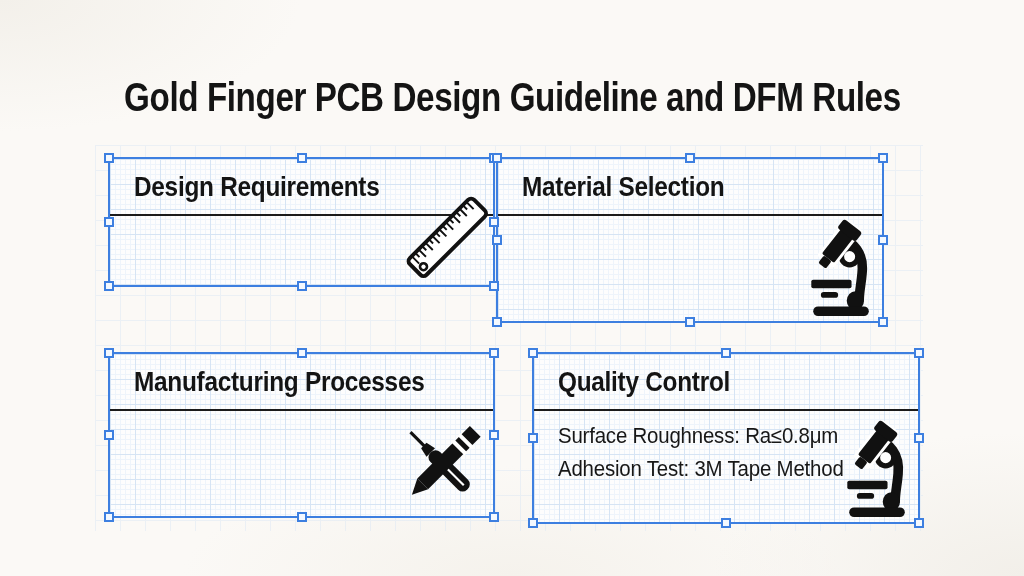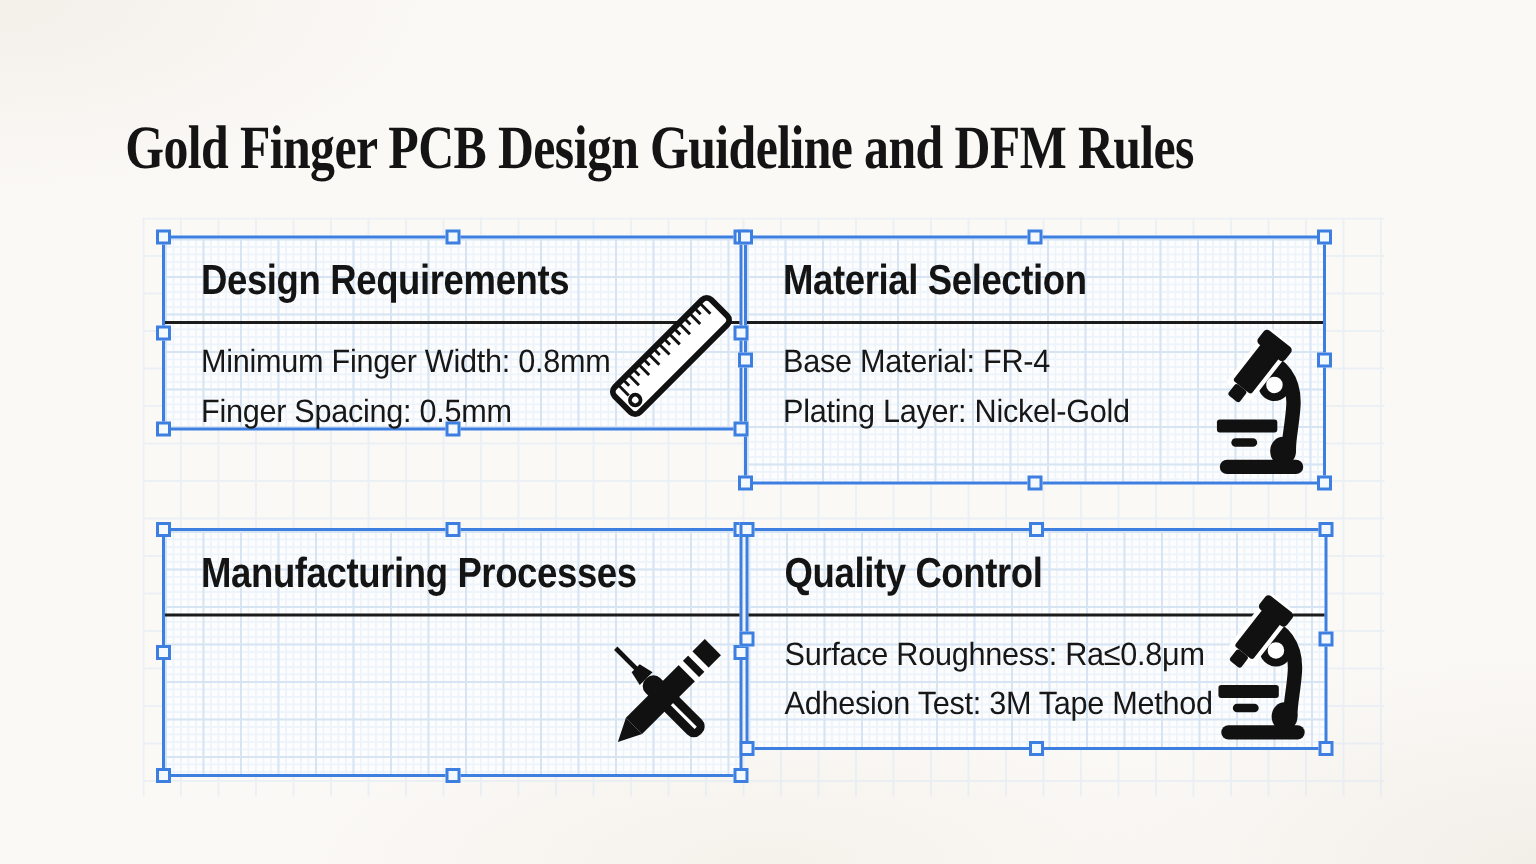--- a/index.html
+++ b/index.html
@@ -15,41 +15,41 @@
   
   .grid-backdrop{
     position:absolute;left:95px;top:145px;width:828px;height:386px;
     opacity:.45;pointer-events:none;
     background-image:
       linear-gradient(to right,#d9e6f5 1px,transparent 1px),
       linear-gradient(to bottom,#d9e6f5 1px,transparent 1px);
     background-size:25px 25px;
   }
   .title-wrap{
-    position:absolute;top:74px;left:0;width:1024px;font-family:Liberation Serif, serif;
+    position:absolute;top:74px;left:0;width:1024px;text-align:center;
   }
   .title{
     display:inline-block;font-weight:bold;font-size:41px;color:#141414;
     letter-spacing:-0.5px;white-space:nowrap;
     transform:scaleX(0.81);transform-origin:center;
   }
   .card{
     position:absolute;border:2px solid #3d7fe0;box-sizing:border-box;
     background-color:#fdfdfd;
     background-image:
       linear-gradient(to right,#d6e4f4 1px,transparent 1px),
       linear-gradient(to bottom,#d6e4f4 1px,transparent 1px),
       linear-gradient(to right,#eef4fb 1px,transparent 1px),
       linear-gradient(to bottom,#eef4fb 1px,transparent 1px);
     background-size:25px 25px,25px 25px,5px 5px,5px 5px;
   }
   .card-1{left:108px;top:157px;width:387px;height:130px;}
   .card-2{left:496px;top:157px;width:388px;height:166px;}
   .card-3{left:108px;top:352px;width:387px;height:166px;}
-  .card-4{left:497px;top:352px;width:388px;height:148px;}
+  .card-4{left:532px;top:352px;width:388px;height:172px;}
   .card-title{
     position:absolute;top:12px;left:24px;font-weight:bold;font-size:28px;
     color:#141414;letter-spacing:-0.3px;white-space:nowrap;
     transform:scaleX(0.87);transform-origin:left center;
   }
   .divider{position:absolute;left:0;right:0;top:55px;height:2px;background:#1b1b1b;}
   .card-body{position:absolute;left:24px;top:66px;right:8px;}
   .card-line{
     font-size:21.5px;color:#171717;line-height:33px;white-space:nowrap;
     letter-spacing:-0.2px;transform:scaleX(0.95);transform-origin:left center;
@@ -72,48 +72,40 @@
 
 <div class="grid-backdrop"></div>
 
 <div class="title-wrap">
   <div class="title">Gold Finger PCB Design Guideline and DFM Rules</div>
 </div>
 
 <div class="card card-1">
   <div class="card-title">Design Requirements</div>
   <div class="divider"></div>
-  <div class="card-body">
-    <div class="card-line">Minimum Finger Width: 0.8mm</div>
-    <div class="card-line">Finger Spacing: 0.5mm</div>
-  </div>
   <svg class="card-icon icon-ruler" viewBox="0 0 96 96">
     <g transform="rotate(-45 48 48)">
       <rect x="-4" y="35" width="104" height="27" rx="5" fill="#fff" stroke="#111" stroke-width="4.5"></rect>
       <path d="M4 35v12 M9.5 35v7 M15 35v12 M20.5 35v7 M26 35v12 M31.5 35v7 M37 35v12 M42.5 35v7 M48 35v12 M53.5 35v7 M59 35v12 M64.5 35v7 M70 35v12 M75.5 35v7 M81 35v12 M86.5 35v7 M92 35v12" stroke="#111" stroke-width="2.2" fill="none"></path>
       <circle cx="5" cy="53" r="4" fill="#fff" stroke="#111" stroke-width="3"></circle>
     </g>
   </svg>
   <div class="handle h-tl"></div>
   <div class="handle h-tc"></div>
   <div class="handle h-tr"></div>
   <div class="handle h-ml"></div>
   <div class="handle h-mr"></div>
   <div class="handle h-bl"></div>
   <div class="handle h-bc"></div>
   <div class="handle h-br"></div>
 </div>
 
 <div class="card card-2">
   <div class="card-title">Material Selection</div>
   <div class="divider"></div>
-  <div class="card-body">
-    <div class="card-line">Base Material: FR-4</div>
-    <div class="card-line">Plating Layer: Nickel-Gold</div>
-  </div>
   <svg class="card-icon icon-scope" viewBox="0 0 64 96">
     <path d="M28 14 C46 16 56 30 54 50 C53 62 51 70 51 78" fill="none" stroke="#111" stroke-width="10" stroke-linecap="round"></path>
     <circle cx="41" cy="33" r="8.5" fill="#fff" stroke="#111" stroke-width="5.5"></circle>
     <ellipse cx="47" cy="79" rx="9" ry="10" fill="#111"></ellipse>
     <rect x="3" y="85" width="58" height="10" rx="5" fill="#111"></rect>
     <rect x="1" y="57" width="42" height="9" rx="2" fill="#111"></rect>
     <rect x="11" y="70" width="18" height="6" rx="3" fill="#111"></rect>
     <g transform="rotate(38 22 30)">
       <rect x="11" y="-9" width="22" height="50" rx="4" fill="#fff"></rect>
       <rect x="14" y="2" width="16" height="34" rx="2" fill="#111"></rect>

